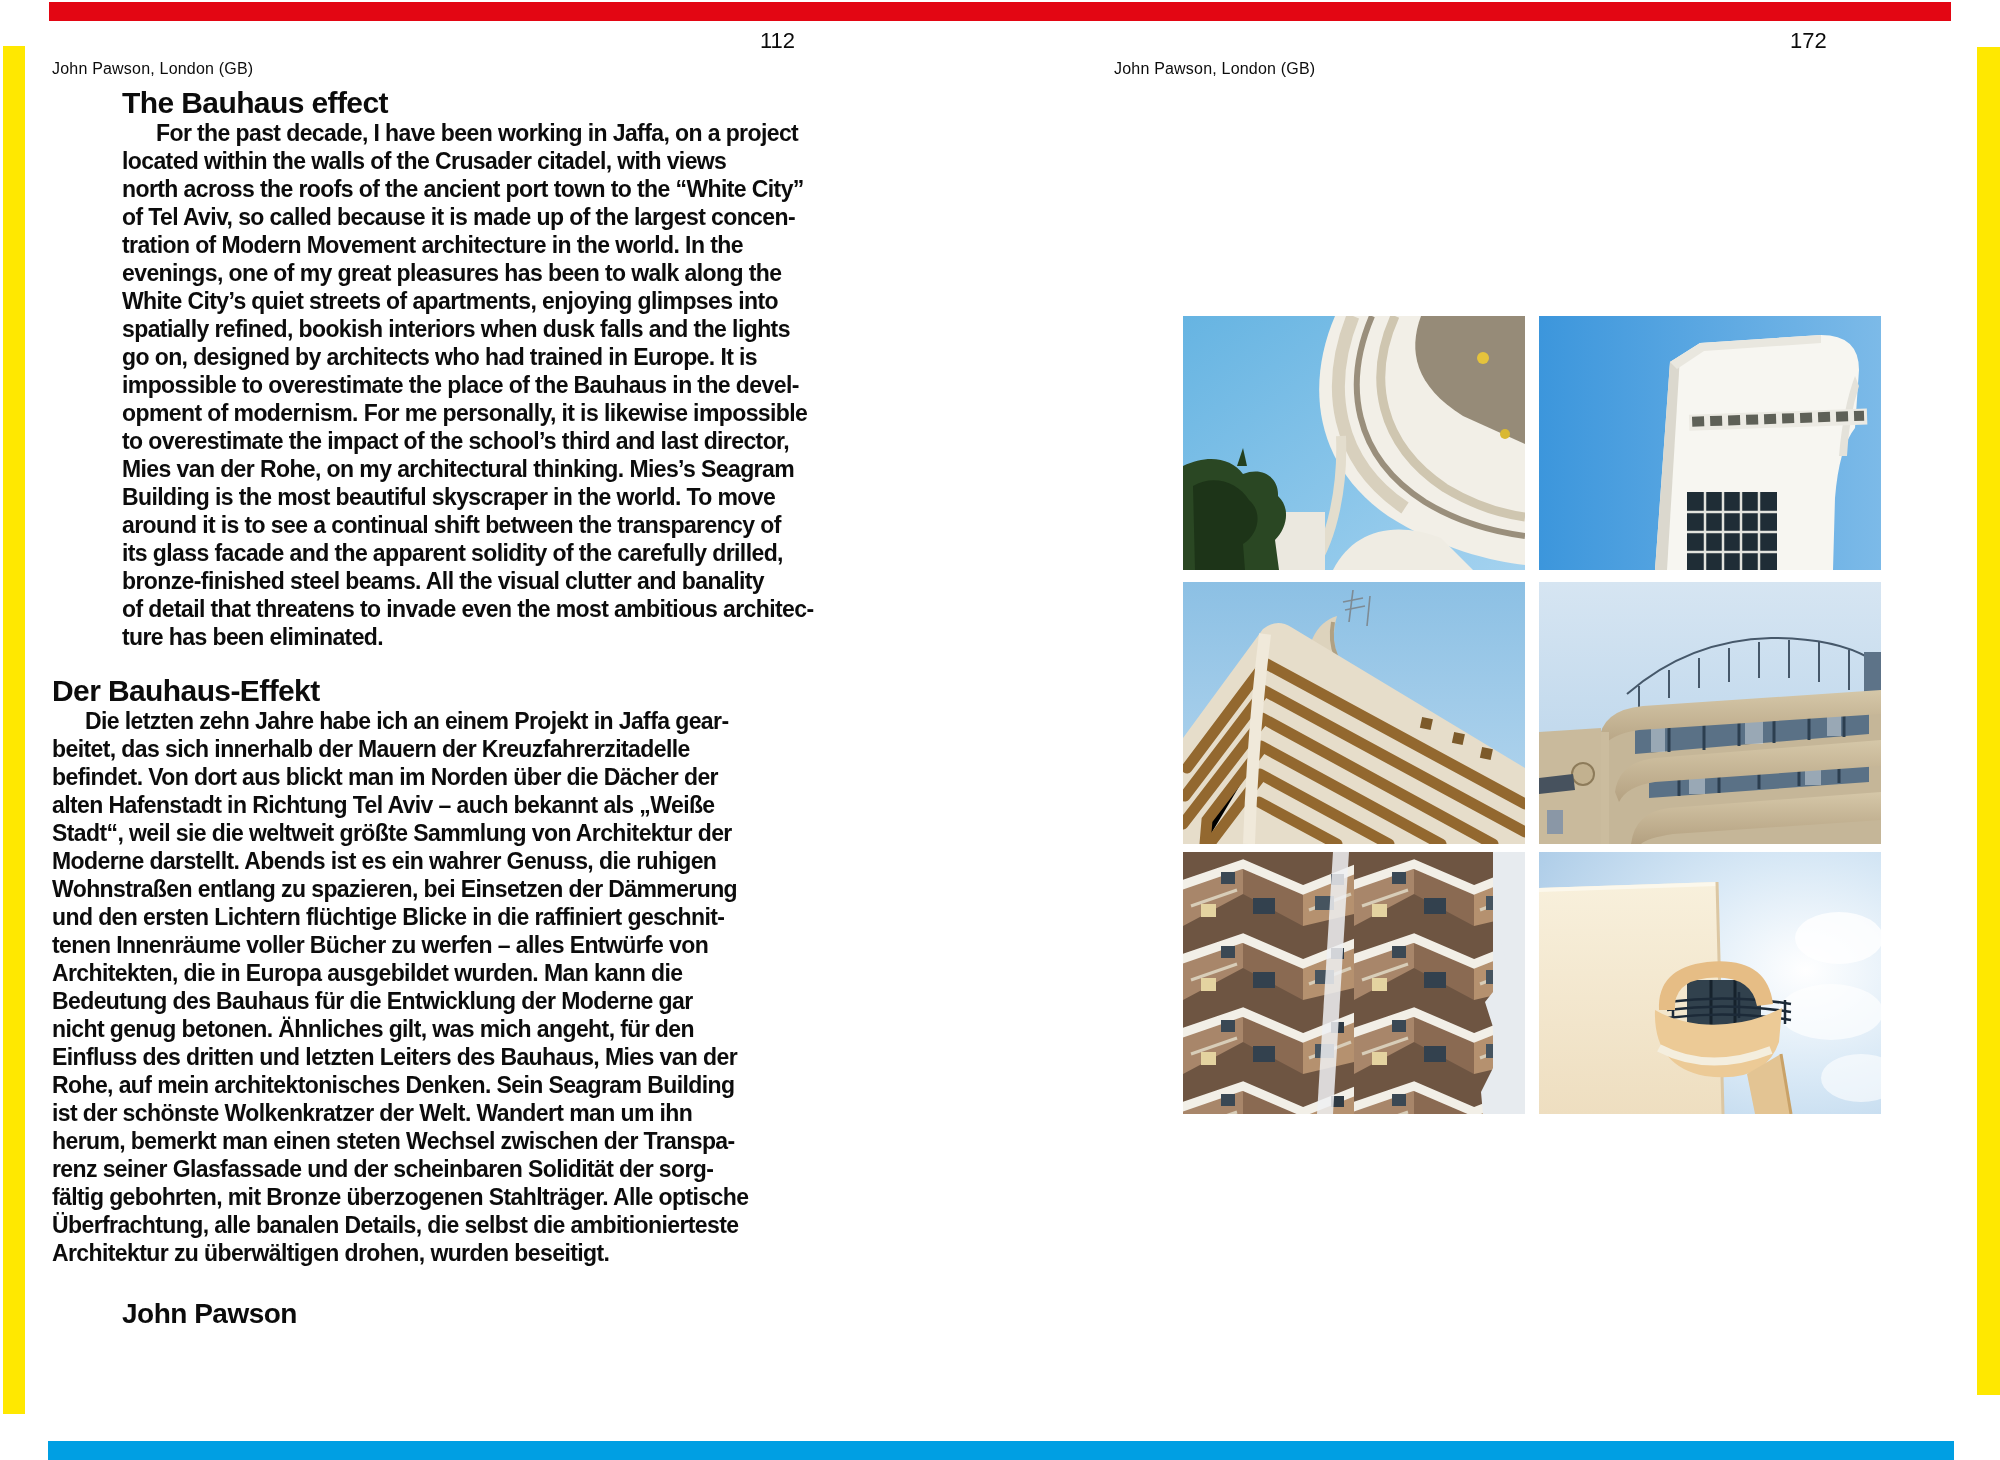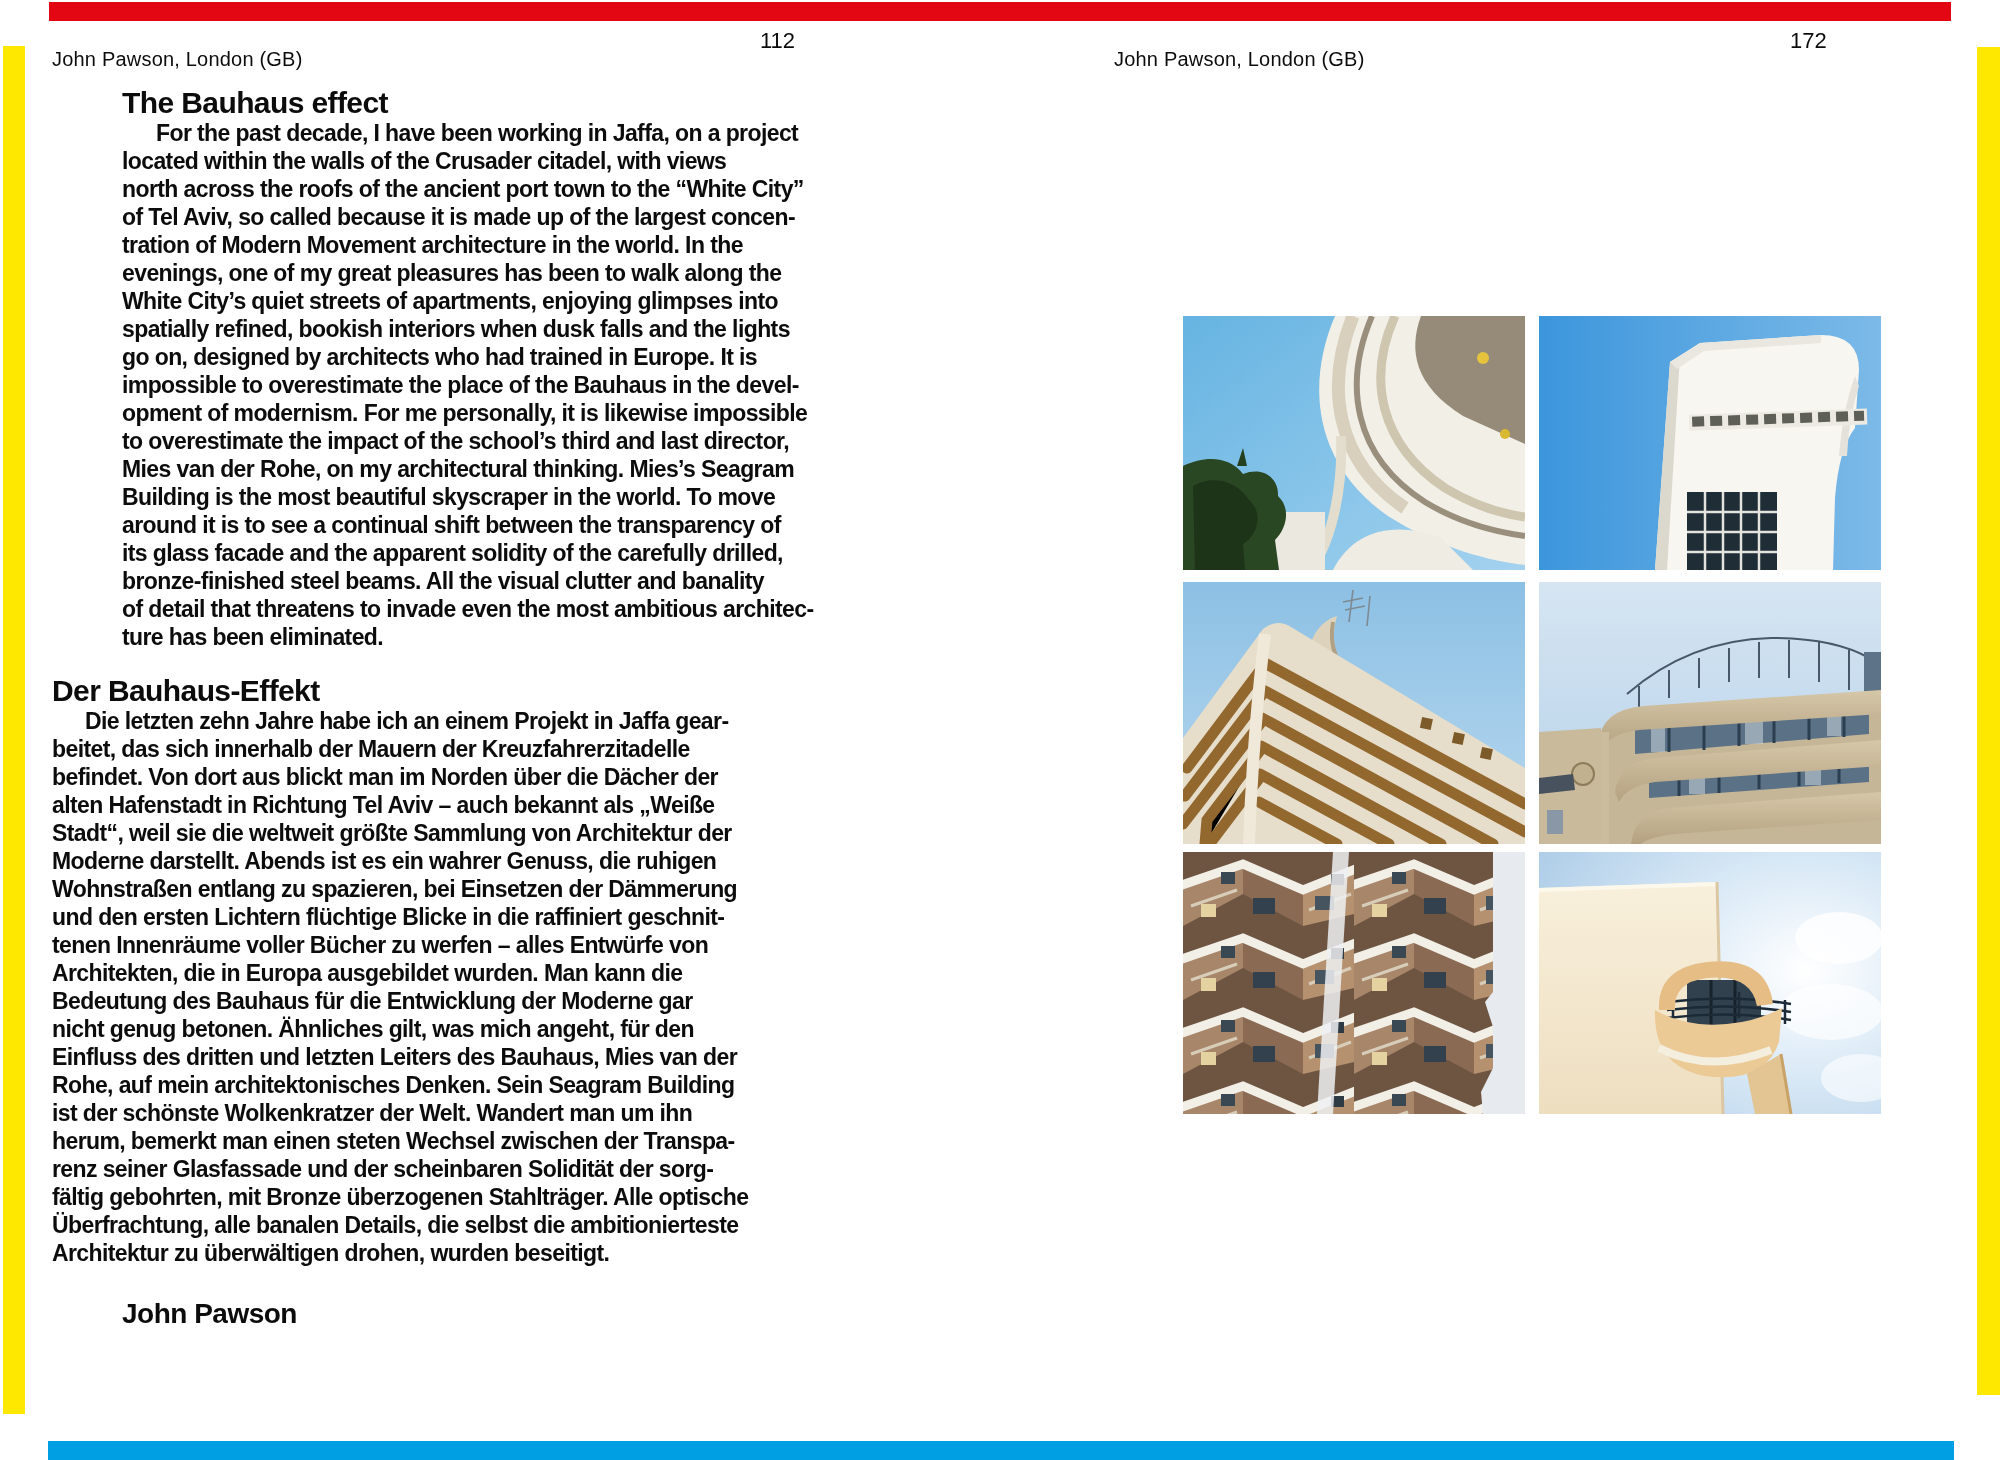--- a/index.html
+++ b/index.html
@@ -3,21 +3,21 @@
 <meta charset="utf-8">
 <style>
   html,body{margin:0;padding:0;background:#ffffff;}
   #spread{position:relative;width:2000px;height:1460px;background:#ffffff;overflow:hidden;
           font-family:"Liberation Sans","DejaVu Sans",sans-serif;color:#0c0c0c;}
   .bar{position:absolute;}
   #bar-top{left:49px;top:2px;width:1902px;height:19px;}
   #bar-left{left:3px;top:46px;width:22px;height:1368px;}
   #bar-right{left:1977px;top:47px;width:23px;height:1348px;}
   #bar-bottom{left:48px;top:1441px;width:1906px;height:19px;}
-  .hdr{position:absolute;top:48px;font-size:20px;letter-spacing:.2px;white-space:nowrap;}
+  .hdr{position:absolute;top:60px;font-size:16px;letter-spacing:.2px;white-space:nowrap;}
   .pnum{position:absolute;top:28px;font-size:22px;text-align:left;}
   #hdr-left{left:52px;}
   #pnum-left{left:760px;width:136px;}
   #hdr-right{left:1114px;}
   #pnum-right{left:1790px;width:160px;}
   .sec-title{position:absolute;font-size:30px;font-weight:bold;letter-spacing:-.6px;white-space:nowrap;}
   .body-par{position:absolute;font-size:23px;font-weight:bold;letter-spacing:-.6px;
             line-height:28px;white-space:pre-line;}
   #en-title{left:122px;top:86px;}
   #en-par{left:122px;top:119px;text-indent:34px;width:860px;}

